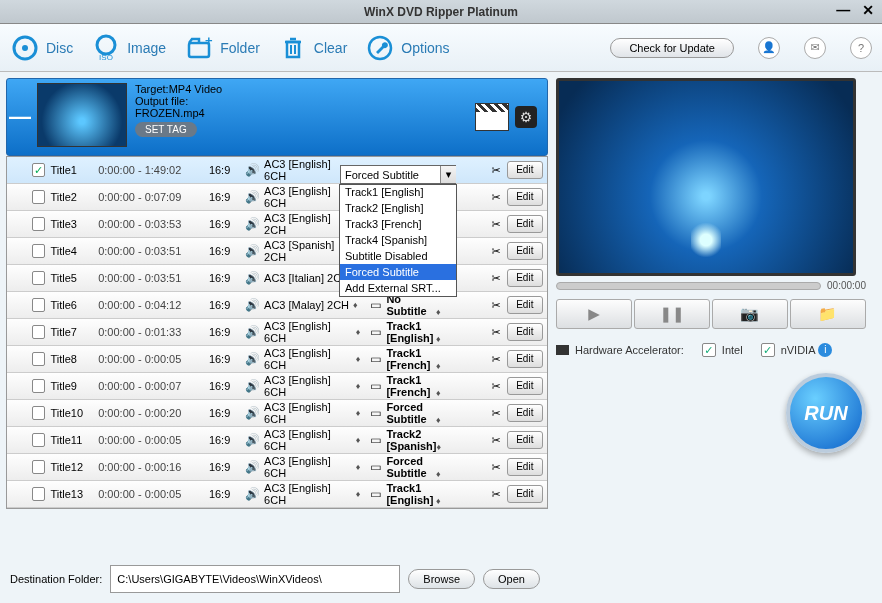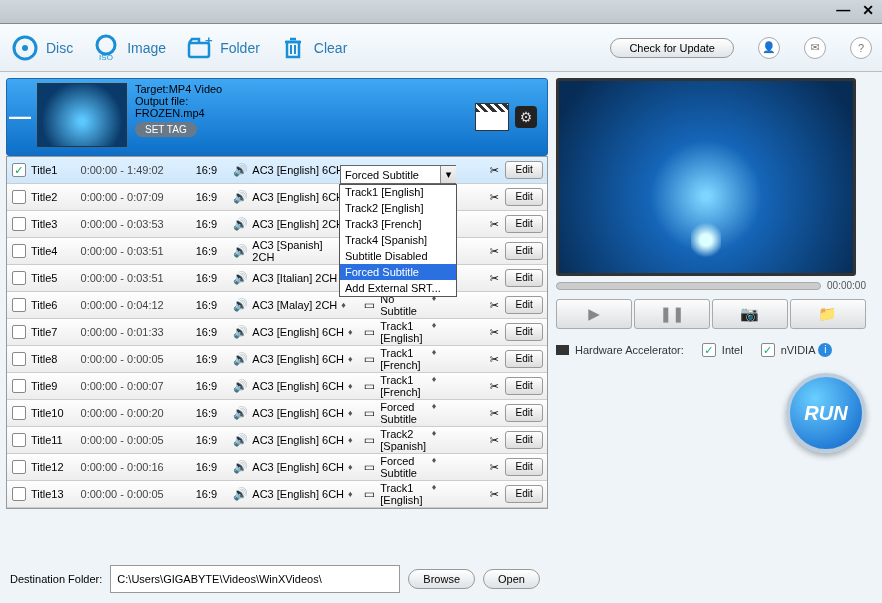--- a/index.html
+++ b/index.html
@@ -24,31 +24,31 @@
 .info-col div { margin-bottom: 2px; }
 .merge-chk { display:flex; align-items:center; gap:4px; margin-top:4px; }
 .merge-chk .cb { width:14px; height:14px; background:#fff; border:1px solid #888; border-radius:2px; }
 .output-col { font-size:11px; color:#000; }
 .settag { display:inline-block; background:#6a7988; color:#fff; border-radius:10px; padding:2px 10px; font-size:10px; margin-top:3px; cursor:pointer; }
 .clapper { margin-left:auto; display:flex; gap:6px; align-items:center; padding-right:6px; }
 .clapper .clap { width:34px; height:28px; background:#fff; border:1px solid #333; position:relative; }
 .clapper .clap::before { content:''; position:absolute; top:0; left:0; right:0; height:8px; background:repeating-linear-gradient(45deg,#333 0 3px,#fff 3px 6px); }
 .clapper .gear { width:22px; height:22px; background:#222; border-radius:4px; display:flex; align-items:center; justify-content:center; color:#ddd; font-size:14px; cursor:pointer; }
 .title-list { border:1px solid #999; background:#fff; max-height:368px; overflow-y:auto; margin-top:0; position:relative; }
-.trow { height:27px; display:flex; align-items:center; border-bottom:1px solid #ccc; background:linear-gradient(#fefefe,#ededed); font-size:11px; }
+.trow { height:27px; display:flex; align-items:center; border-bottom:1px solid #ccc; background:linear-gradient(#fefefe,#ededed); font-size:11px;padding-left:20px; }
 .trow.sel { background:linear-gradient(#dff1ff,#cfe7fb); }
 .trow .cb { width:14px; height:14px; border:1px solid #888; border-radius:2px; margin:0 5px; background:#fff; display:flex; align-items:center; justify-content:center; cursor:pointer; }
 .trow .cb.checked::after { content:'✓'; font-size:11px; color:#0a5; }
 .tname { width:50px; }
 .ttime { width:116px; color:#444; }
 .tar { width:38px; }
 .taudio { width:126px; display:flex; align-items:center; gap:4px; }
 .taudio .spk { font-size:12px; }
 .tsubicon { width:22px; text-align:center; font-size:12px; }
-.tsub { width:104px; display:flex; align-items:flex-start;}
+.tsub { width:104px; display:flex; align-items:flex-end;font-weight:bold;}
 .tsub span { flex:1; }
 .arrows { width:10px; font-size:9px; color:#555; cursor:pointer; }
 .scis { width:22px; text-align:center; cursor:pointer; }
 .edit-btn { width:38px; height:18px; border:1px solid #999; border-radius:3px; background:linear-gradient(#fff,#ddd); text-align:center; font-size:10px; line-height:16px; cursor:pointer; margin-right:4px; }
 .dropdown { position:absolute; top:27px; left:332px; width:118px; background:#fff; border:1px solid #555; z-index:10; }
 .dropdown .dbox { height:19px; border:1px solid #666; margin:-20px 0 0 0; padding:2px 4px; background:#fff; display:flex; align-items:center; font-size:11px; border-right:none; position:relative;}
 .dropdown .dbox .darrow { position:absolute; right:0; top:0; width:16px; height:100%; border-left:1px solid #888; background:linear-gradient(#f4f4f4,#ddd); display:flex; align-items:center; justify-content:center; }
 .dropdown .ditem { padding:2px 5px; font-size:11px; cursor:pointer; }
 .dropdown .ditem.hl { background:#2a70e0; color:#fff; }
 .right-panel { width:310px; display:flex; flex-direction:column; }
@@ -69,20 +69,21 @@
 .info-i { display:inline-block; width:14px; height:14px; border-radius:50%; background:#2a8bde; color:#fff; text-align:center; font-size:10px; line-height:14px; margin-left:3px;}
 .run-btn { width:80px; height:80px; border-radius:50%; background:radial-gradient(circle at 35% 30%, #6acfff, #0a5fc8); border:4px solid #bcd; margin-left:auto; display:flex; align-items:center; justify-content:center; color:#fff; font-weight:bold; font-size:20px; font-style:italic; cursor:pointer; margin-top:6px; box-shadow:0 3px 6px rgba(0,0,0,.3);}
 .bottom-bar { position:absolute; bottom:10px; left:10px; display:flex; align-items:center; gap:8px; font-size:11px; }
 .dest-input { width:290px; height:20px; border:1px solid #999; padding:13px 6px; font-size:11px; }
 .bbtn { border:1px solid #999; border-radius:10px; padding:3px 14px; background:linear-gradient(#fff,#dde2e6); cursor:pointer; font-size:11px; }
 </style>
 </head>
 <body>
 
 <div class="titlebar">
+  <span class="title">WinX DVD Ripper Platinum</span>
   <div class="win-controls">
     <span>—</span>
     <span>✕</span>
   </div>
 </div>
 
 <div class="toolbar">
   <div class="tb-btn">
     <div class="tb-icon">
         <svg width="28" height="28">
@@ -113,20 +114,29 @@
   </div>
   <div class="tb-btn">
     <div class="tb-icon">
         <svg width="28" height="28">
           <rect x="8" y="8" width="12" height="15" fill="none" stroke="#1a8fd6" stroke-width="2.5"></rect>
           <path d="M6 8 h16 M11 5 h6" stroke="#1a8fd6" stroke-width="2.5"></path>
           <path d="M12 11 v9 M16 11 v9" stroke="#1a8fd6" stroke-width="2"></path>
         </svg>
       </div>
     <span class="tb-label">Clear</span>
+  </div>
+  <div class="tb-btn">
+    <div class="tb-icon">
+        <svg width="28" height="28">
+          <circle cx="14" cy="14" r="11" fill="none" stroke="#1a8fd6" stroke-width="2.5"></circle>
+          <path d="M10 18 l6-6 a3 3 0 1 1 2 2 l-6 6 z" fill="#1a8fd6"></path>
+        </svg>
+      </div>
+    <span class="tb-label">Options</span>
   </div>
   <div class="toolbar-right">
     <div class="update-btn">Check for Update</div>
     <div class="circ-btn">👤</div>
     <div class="circ-btn">✉</div>
     <div class="circ-btn">?</div>
   </div>
 </div>
 
 <div class="main">

